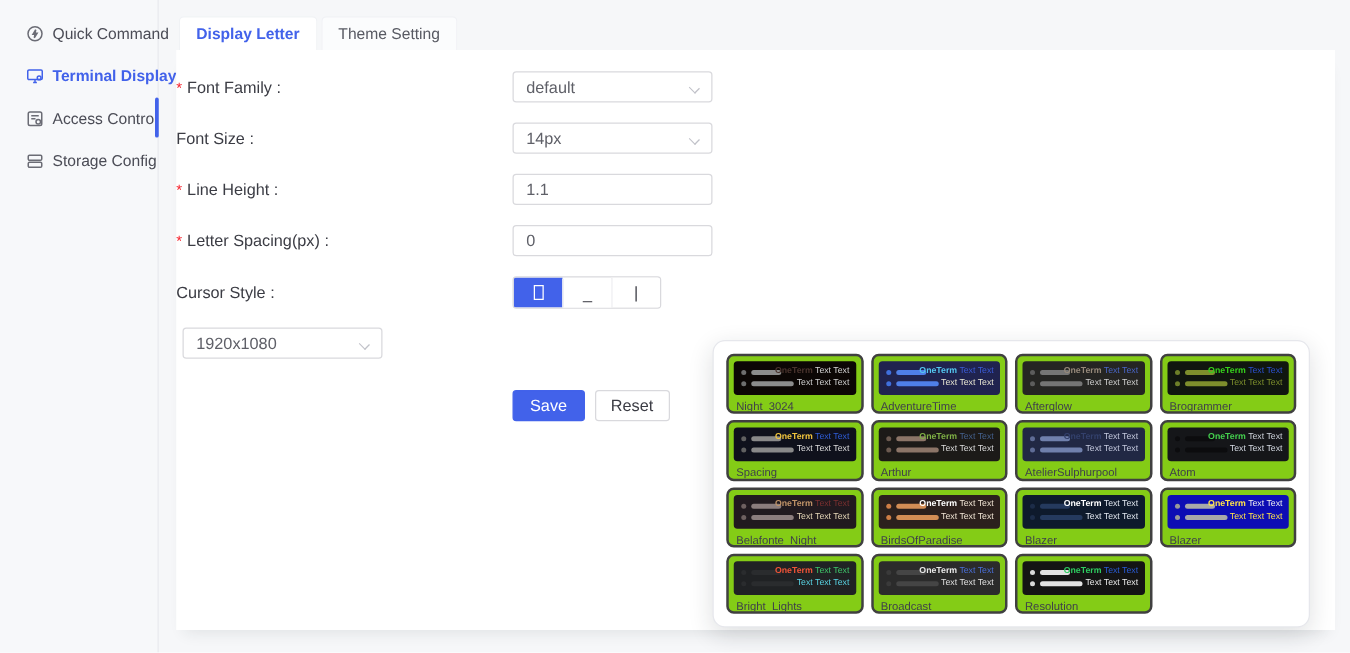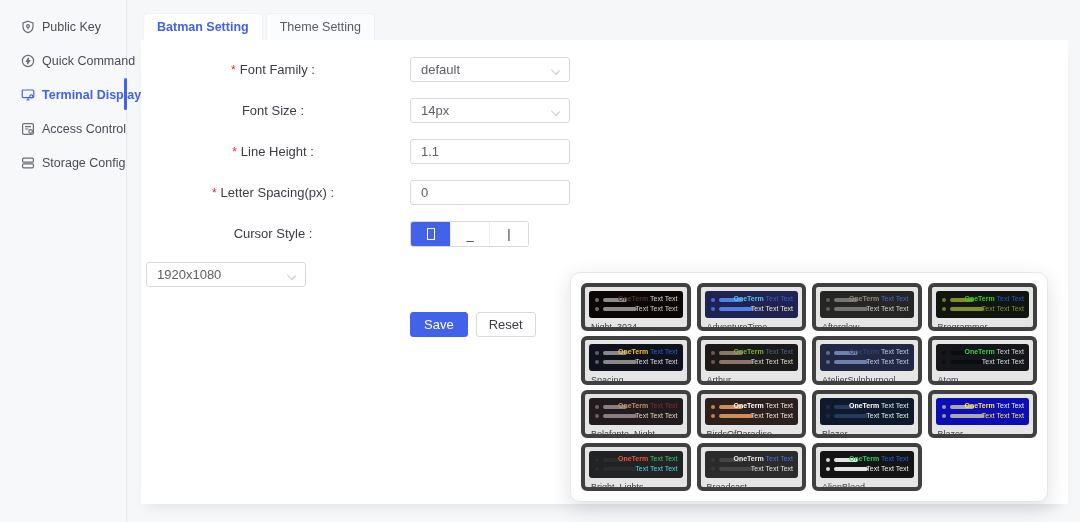--- a/index.html
+++ b/index.html
@@ -38,21 +38,21 @@
   .tab.active { background:#ffffff; color:#4262ea; border-color:#f0f2f5; font-weight:bold; }
   
   .panel {
     position:absolute; left:141px; top:40px; width:927px; height:464px;
     background:#ffffff;
     box-shadow:0 8px 12px -6px rgba(31,35,41,.10);
   }
   .form { padding-top:17px; }
   .frow { display:flex; align-items:center; height:25px; margin-bottom:16px; }
   .flabel {
-    width:264px; text-align:center; font-size:13px; color:#3b3c44;
+    width:264px; text-align:left; font-size:13px; color:#3b3c44;
     white-space:nowrap;
   }
   .req { color:#f5222d; margin-right:4px; font-size:12px; }
   .ctrl { margin-left:5px; }
   .inp, .sel {
     width:160px; height:25px; border:1px solid #d9d9dd; border-radius:3px;
     background:#fff; font-size:13px; color:#5f6068; padding:0 10px;
     font-family:"Liberation Sans", sans-serif;
   }
   .sel { position:relative; display:flex; align-items:center; cursor:pointer; }
@@ -81,21 +81,21 @@
   .popup {
     position:absolute; left:570px; top:272px; width:478px; height:230px;
     background:#fff; border:1px solid #e6e7ec; border-radius:10px;
     box-shadow:0 6px 20px rgba(31,35,41,.14);
     padding:10px; z-index:5;
   }
   .theme-grid {
     display:grid; grid-template-columns:repeat(4, 1fr); gap:5px 6px; height:100%;
   }
   .theme-card {
-    border:4px solid #404040; border-radius:6px; background:#e5e5e5;
+    border:2px solid #404040; border-radius:6px; background:#84cc16;
     padding:4px; cursor:pointer; overflow:hidden;
   }
   .tp { position:relative; height:27px; border-radius:3px; }
   .tp .dot { position:absolute; width:4px; height:4px; border-radius:50%; left:6px; }
   .tp .bar { position:absolute; height:4px; border-radius:2px; left:14px; }
   .tp .r1 { top:7px; } .tp .r2 { top:16px; }
   .tp .bar.b1 { width:24px; } .tp .bar.b2 { width:34px; }
   .tp-txt {
     position:absolute; right:5px; top:3px; text-align:right;
     font-size:7px; line-height:10px; letter-spacing:0;
@@ -105,30 +105,20 @@
     font-size:9px; color:#3f414a; margin-top:4px; padding-left:2px;
     white-space:nowrap; overflow:hidden;
   }
   svg.icn-svg { width:14px; height:14px; stroke:#6b6c75; fill:none; stroke-width:1.2; }
   .side-item.active svg.icn-svg { stroke:#4262ea; }
 </style>
 </head>
 <body>
 
 <aside class="sidebar">
-  <div class="side-item">
-    <span class="icn">
-      <svg class="icn-svg" viewBox="0 0 14 14">
-          <path d="M7 1.2 12 3v3.4c0 3.2-2.1 5.2-5 6.2-2.9-1-5-3-5-6.2V3z"></path>
-          <circle cx="7" cy="6" r="1.4"></circle>
-          <path d="M7 7.4v2"></path>
-        </svg>
-    </span>
-    <span>Public Key</span>
-  </div>
   <div class="side-item">
     <span class="icn">
       <svg class="icn-svg" viewBox="0 0 14 14">
           <circle cx="7" cy="7" r="5.6"></circle>
           <path d="M7.6 3.8 5.4 7.4h1.7L6.4 10.2l2.3-3.7H7z"></path>
         </svg>
     </span>
     <span>Quick Command</span>
   </div>
   <div class="side-item active">
@@ -158,21 +148,21 @@
           <rect x="1.6" y="7.8" width="10.8" height="4" rx="1"></rect>
           <path d="M3.6 4.2h.01M3.6 9.8h.01" stroke-width="1.6"></path>
         </svg>
     </span>
     <span>Storage Config</span>
   </div>
   <div class="side-active-bar"></div>
 </aside>
 
 <div class="tabs">
-  <div class="tab active">Batman Setting</div>
+  <div class="tab active">Display Letter</div>
   <div class="tab">Theme Setting</div>
 </div>
 
 <main class="panel">
   <div class="form">
 
     <div class="frow">
       <div class="flabel">
         <span class="req">*</span><span>Font Family :</span>
       </div>
@@ -422,16 +412,16 @@
         <div class="tp" style="background: rgb(20, 20, 20);">
           <span class="dot r1" style="background: rgb(216, 216, 216);"></span>
           <span class="bar r1 b1" style="background: rgb(227, 227, 227);"></span>
           <span class="dot r2" style="background: rgb(216, 216, 216);"></span>
           <span class="bar r2 b2" style="background: rgb(227, 227, 227);"></span>
           <div class="tp-txt">
             <div><span class="hl" style="color: rgb(46, 204, 96);">OneTerm</span><span style="color: rgb(42, 92, 216);"> Text Text</span></div>
             <div style="color: rgb(236, 236, 236);">Text Text Text</div>
           </div>
         </div>
-        <div class="tname">AlienBlood</div>
+        <div class="tname">Resolution</div>
       </div>
     </div>
 </div>
 
 </body></html>

